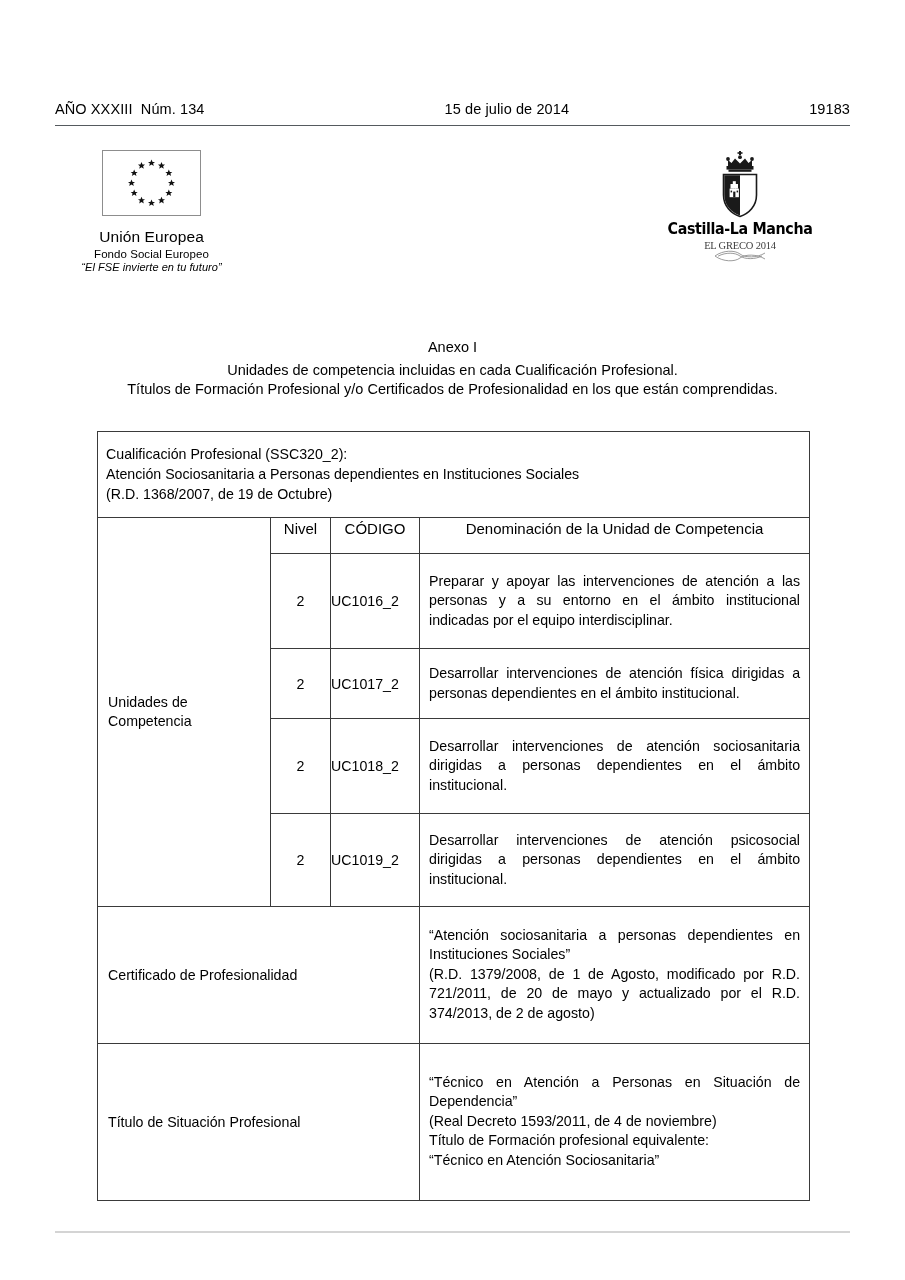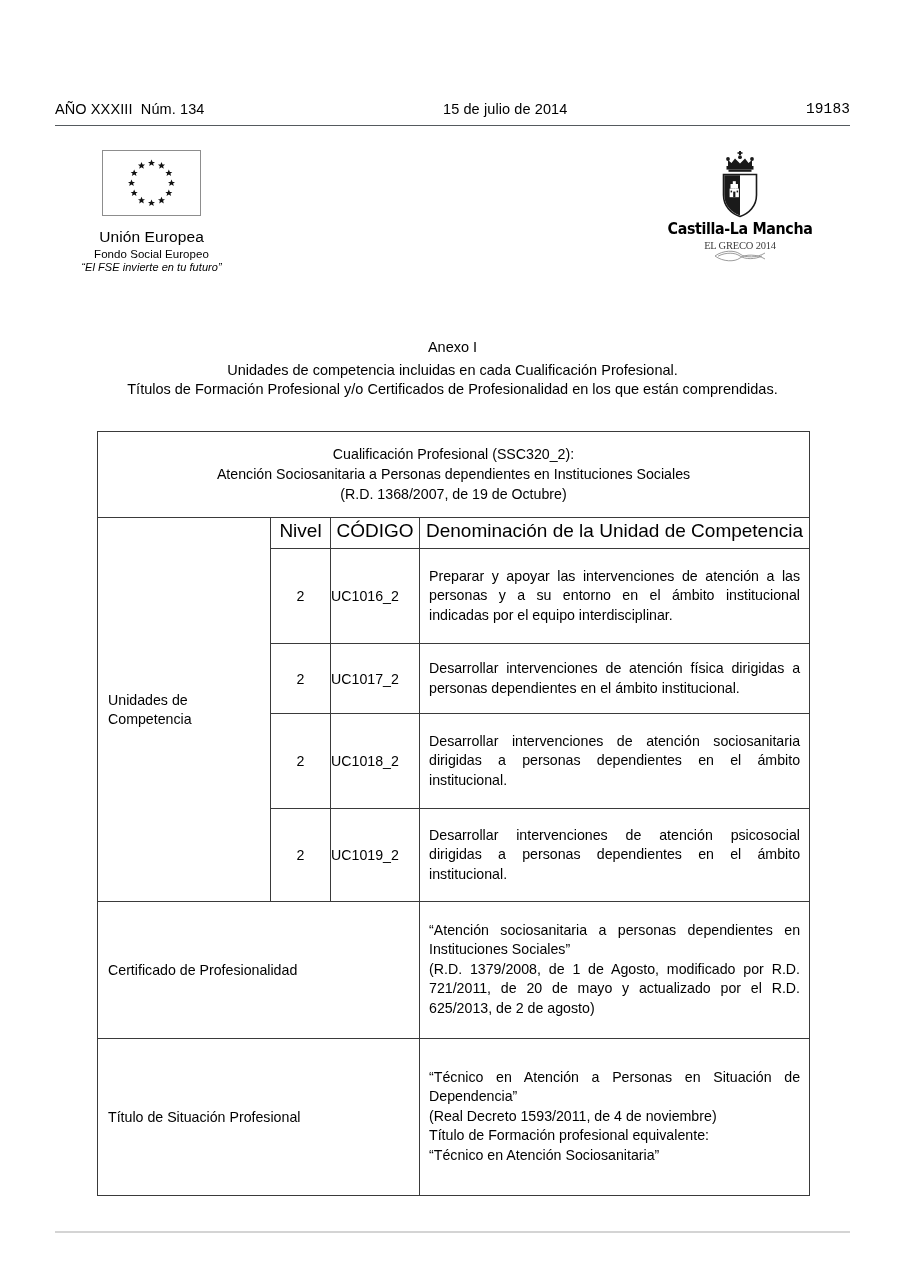--- a/index.html
+++ b/index.html
@@ -30,21 +30,21 @@
     left: 55px;
     top: 101px;
     width: 795px;
     display: flex;
     align-items: center;
     font-size: 14.5px;
     letter-spacing: 0.1px;
   }
   .runhead .rh-left   { flex: 0 0 auto; white-space: pre; }
   .runhead .rh-center { flex: 1 1 auto; text-align: center; white-space: pre; }
-  .runhead .rh-right  { flex: 0 0 auto; white-space: pre; font-family: Liberation Mono, monospace; }
+  .runhead .rh-right  { flex: 0 0 auto; white-space: pre; }
 
   .runhead-rule {
     position: absolute;
     left: 55px;
     top: 125px;
     width: 795px;
     height: 1.4px;
     background: #555a5e;
   }
 
@@ -145,31 +145,30 @@
     border-collapse: collapse;
     table-layout: fixed;
     font-size: 14.2px;
   }
   .tbl td {
     border: 1px solid #3a3a3a;
     padding: 0;
     vertical-align: middle;
   }
   .qual-head {
-    text-align: center;
     padding: 12px 8px 13px !important;
     line-height: 20px;
     font-size: 14.2px;
   }
   .qual-head div { white-space: nowrap; }
 
   .col-head {
     text-align: center;
-    padding: 2px 4px 6px !important;
-    font-size: 19px;
+    padding: 2px 4px 16px !important;
+    font-size: 15px;
   }
 
   .uc-label {
     padding: 0 0 0 10px !important;
     vertical-align: middle;
     line-height: 19px;
     font-size: 14.2px;
   }
   .cell-level {
     text-align: center;
@@ -365,21 +364,21 @@
       <tr style="height:93px">
         <td class="cell-level">2</td>
         <td class="cell-code">UC1019_2</td>
         <td class="cell-desc">Desarrollar intervenciones de atención psicosocial dirigidas a personas dependientes en el ámbito institucional.</td>
       </tr>
 
       <tr style="height:137px">
         <td class="bottom-label" colspan="3">Certificado de Profesionalidad</td>
         <td class="bottom-value">
           <p class="nowrapline">“Atención sociosanitaria a personas dependientes en Instituciones Sociales”
-(R.D. 1379/2008, de 1 de Agosto, modificado por R.D. 721/2011, de 20 de mayo y actualizado por el R.D. 625/2013, de 2 de agosto)</p>
+(R.D. 1379/2008, de 1 de Agosto, modificado por R.D. 721/2011, de 20 de mayo y actualizado por el R.D. 374/2013, de 2 de agosto)</p>
         </td>
       </tr>
 
       <tr style="height:157px">
         <td class="bottom-label" colspan="3">Título de Situación Profesional</td>
         <td class="bottom-value">
           <p class="nowrapline">“Técnico en Atención a Personas en Situación de Dependencia”
 (Real Decreto 1593/2011, de 4 de noviembre)
 Título de Formación profesional equivalente:
 “Técnico en Atención Sociosanitaria”</p>

